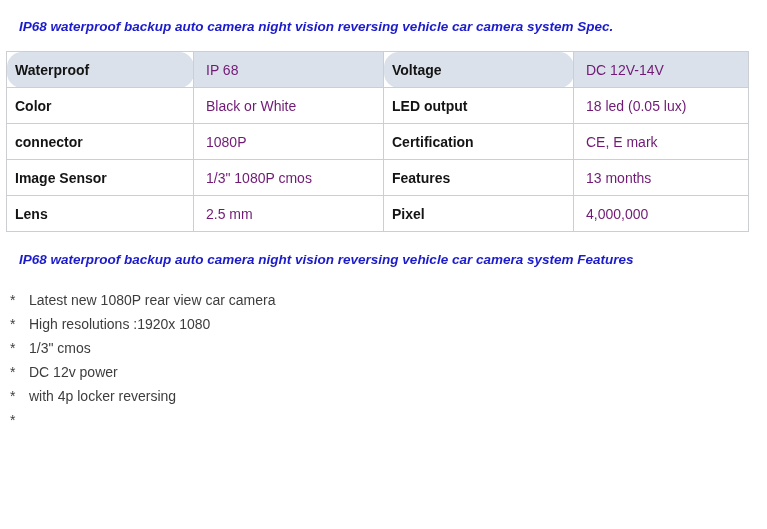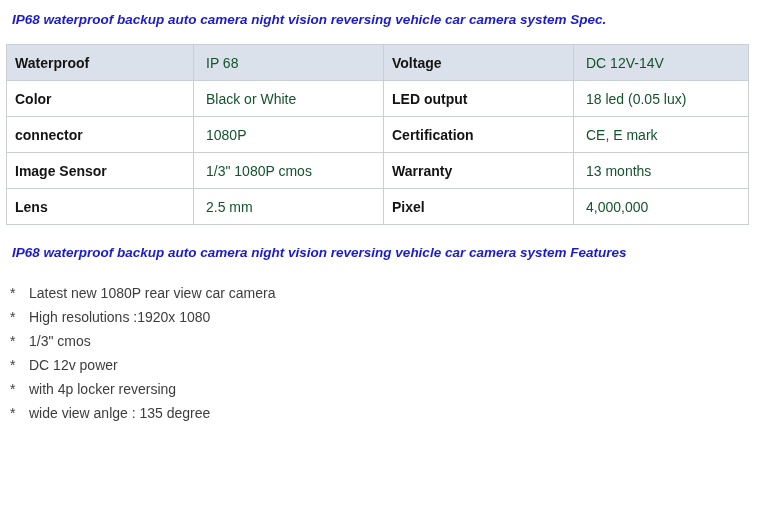--- a/index.html
+++ b/index.html
@@ -14,44 +14,45 @@
   }
   .page {
     padding: 8px 6px 0 6px;
   }
   .section-title {
     color: #1b1bcb;
     font-weight: bold;
     font-style: italic;
     font-size: 13.5px;
     line-height: 15px;
-    margin: 4px;
+    margin: 11px;
     padding-left: 2px;
   }
   table.spec-table {
     border-collapse: collapse;
     table-layout: fixed;
     width: 742px;
     margin-top: 17px;
   }
   table.spec-table td {
     border: 1px solid #cbced2;
     height: 36px;
     font-size: 14px;
     vertical-align: middle;
     overflow: hidden;
     white-space: nowrap;
   }
   td.label-cell {
     font-weight: bold;
     color: #141414;
     padding: 0 4px 0 8px;
+    border-radius: 15px;
   }
   td.value-cell {
-    color: #14532d;
+    color: #701a75;
     padding: 0 4px 0 12px;
   }
   tr.header-row td {
     background: #dae1ea;
   }
   .features-title {
     margin-top: 20px;
   }
   ul.features-list {
     list-style: none;
@@ -101,21 +102,21 @@
       </tr>
       <tr>
         <td class="label-cell">connector</td>
         <td class="value-cell">1080P</td>
         <td class="label-cell">Certification</td>
         <td class="value-cell">CE, E mark</td>
       </tr>
       <tr>
         <td class="label-cell">Image Sensor</td>
         <td class="value-cell">1/3" 1080P cmos</td>
-        <td class="label-cell">Warranty</td>
+        <td class="label-cell">Features</td>
         <td class="value-cell">13 months</td>
       </tr>
       <tr>
         <td class="label-cell">Lens</td>
         <td class="value-cell">2.5 mm</td>
         <td class="label-cell">Pixel</td>
         <td class="value-cell">4,000,000</td>
       </tr>
     </tbody>
   </table>
@@ -138,17 +139,16 @@
     <li>
       <span class="ast">*</span>
       <span>DC 12v power</span>
     </li>
     <li>
       <span class="ast">*</span>
       <span>with 4p locker reversing</span>
     </li>
     <li>
       <span class="ast">*</span>
-      <span>wide view anlge : 135 degree</span>
     </li>
   </ul>
 
 </div>
 
 </body></html>

